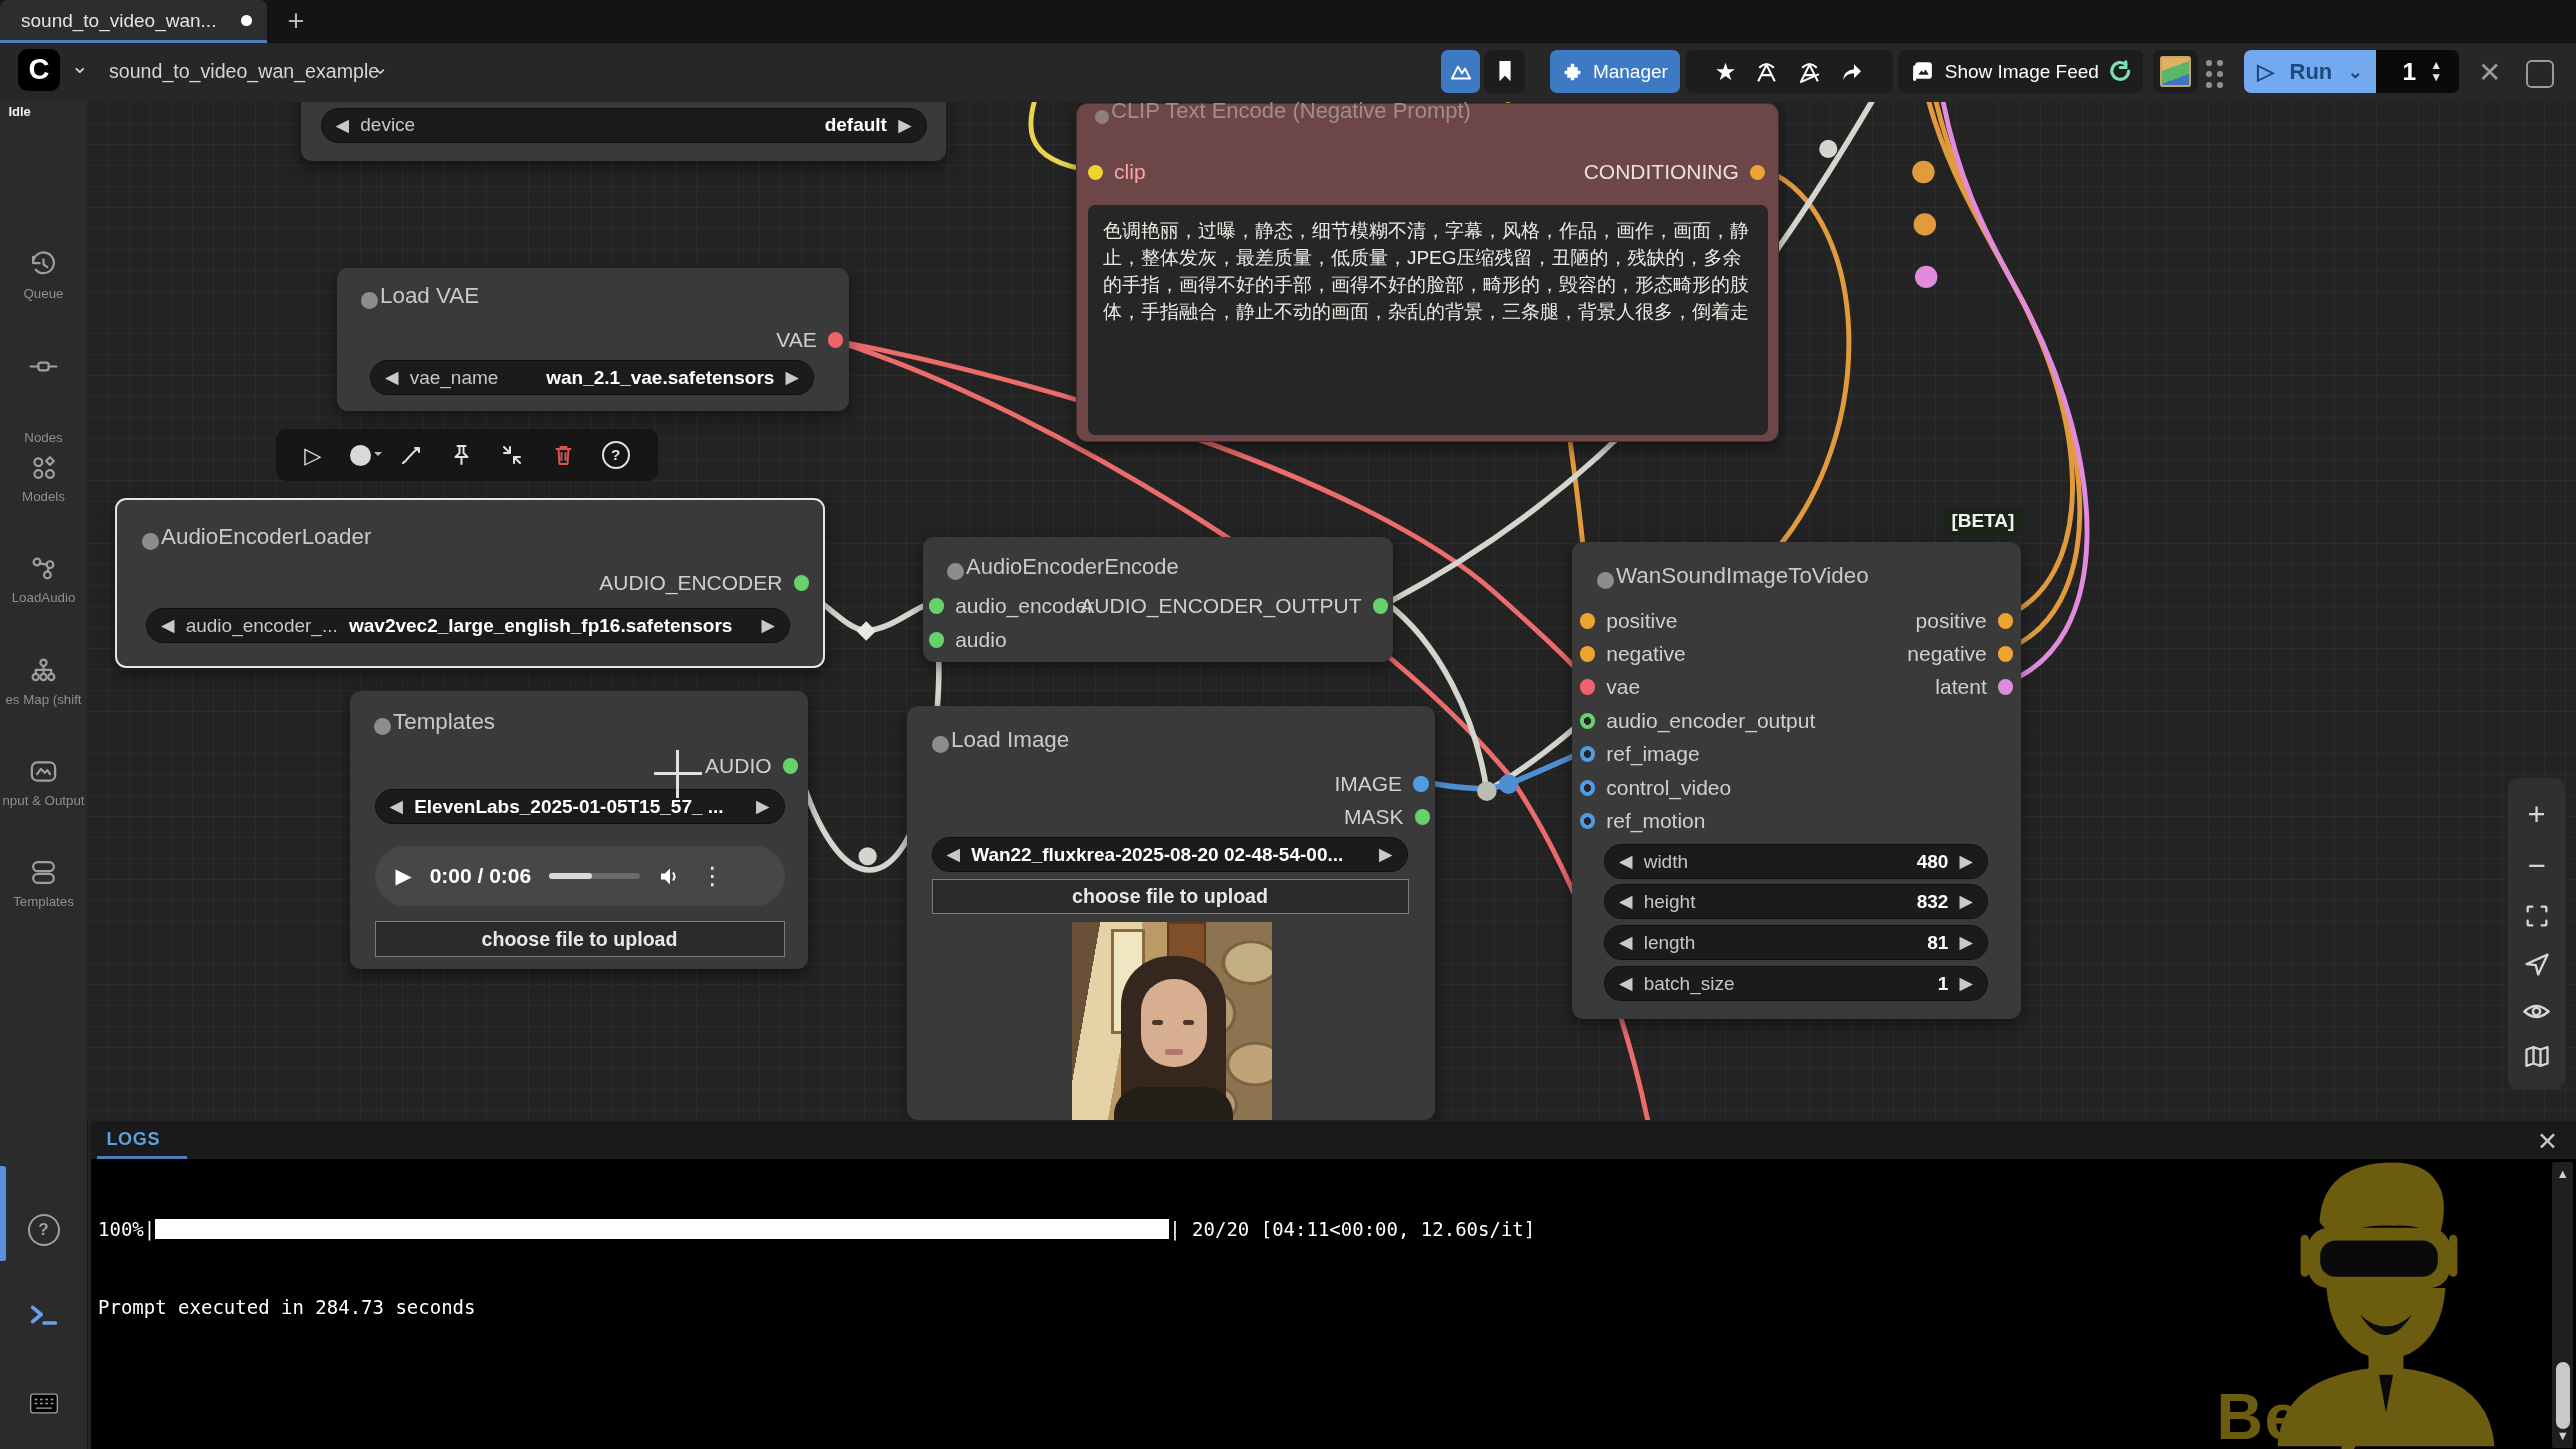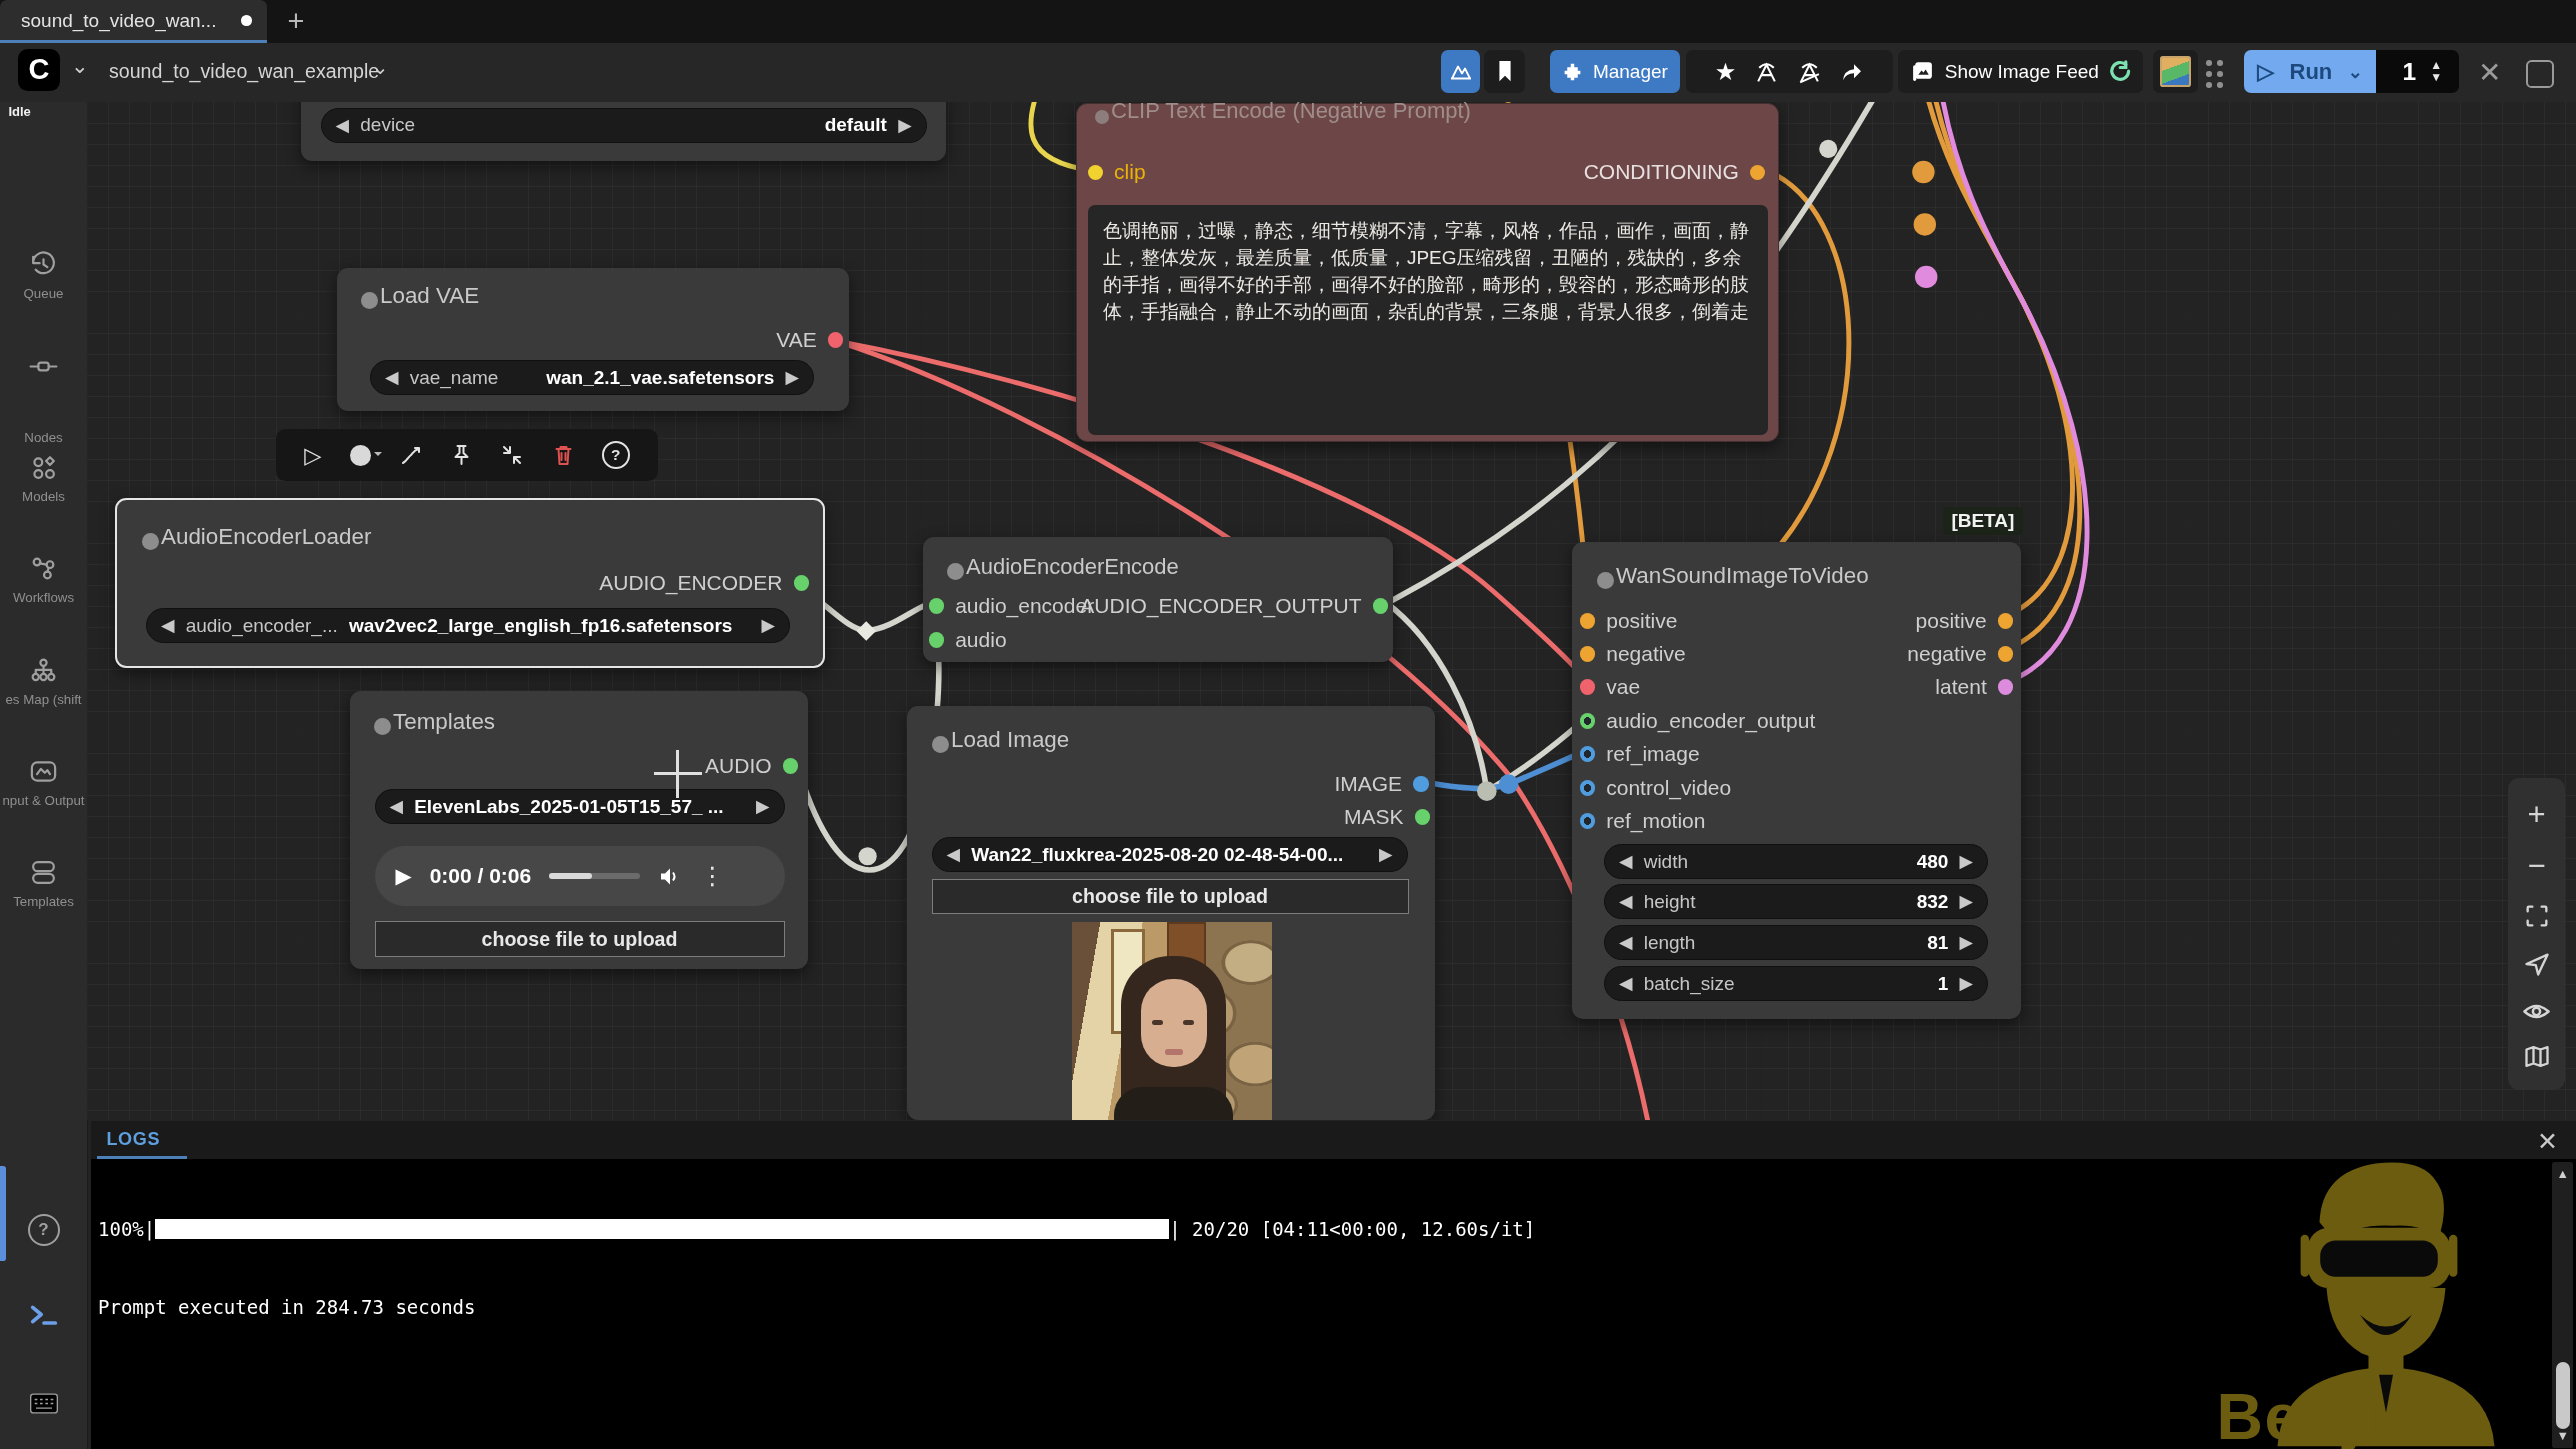--- a/index.html
+++ b/index.html
@@ -261,21 +261,21 @@
         </svg>
       <span class="sblabel">Models</span>
     </div>
     <div class="sbitem" style="top:451px;">
       <svg width="31" height="31" viewBox="0 0 24 24">
           <circle cx="7" cy="7" r="2.6"></circle>
           <circle cx="17" cy="9" r="2.6"></circle>
           <circle cx="15" cy="17" r="2.6"></circle>
           <path d="M9 8 l5.5 1 M16 11.5 l-1 3"></path>
         </svg>
-      <span class="sblabel">Workflows</span>
+      <span class="sblabel">LoadAudio</span>
     </div>
     <div class="sbitem" style="top:553px;">
       <svg width="31" height="31" viewBox="0 0 24 24">
           <circle cx="12" cy="6" r="2.4"></circle>
           <circle cx="6" cy="17" r="2.4"></circle>
           <circle cx="12" cy="17" r="2.4"></circle>
           <circle cx="18" cy="17" r="2.4"></circle>
           <path d="M12 8.5 v3 M12 11.5 H6 V14.5 M12 11.5 v3 M12 11.5 H18 V14.5"></path>
         </svg>
       <span class="sblabel">es Map (shift</span>
@@ -356,21 +356,21 @@
       </div>
     </div>
 
     <div class="node clipnode" style="left:989px;top:1.4px;width:701px;height:337px;">
       <div class="titlerow" style="left:18px;top:-4.2px;height:24px;overflow:hidden;width:630px;">
         <span class="ndot" style="background:#8d7d7d;width:14px;height:14px;"></span>
         <span class="ntitle">CLIP Text Encode (Negative Prompt)</span>
       </div>
       <div class="srow" style="left:10.5px;top:56px;">
         <span class="sdot c-yellow"></span>
-        <span style="color:#eab308;">clip</span>
+        <span style="color:#fca5a5;">clip</span>
       </div>
       <div class="srow right" style="right:12.6px;top:56px;">
         <span class="sdot c-orange"></span>
         <span style="color:#e8e0e0;">CONDITIONING</span>
       </div>
       <div class="cliptext" style="left:10.5px;top:101px;width:680px;height:230px;">色调艳丽，过曝，静态，细节模糊不清，字幕，风格，作品，画作，画面，静止，整体发灰，最差质量，低质量，JPEG压缩残留，丑陋的，残缺的，多余的手指，画得不好的手部，画得不好的脸部，畸形的，毁容的，形态畸形的肢体，手指融合，静止不动的画面，杂乱的背景，三条腿，背景人很多，倒着走</div>
     </div>
 
     <div class="node" style="left:250px;top:166px;width:512px;height:143px;">
       <div class="titlerow" style="left:24px;top:15.4px;">

